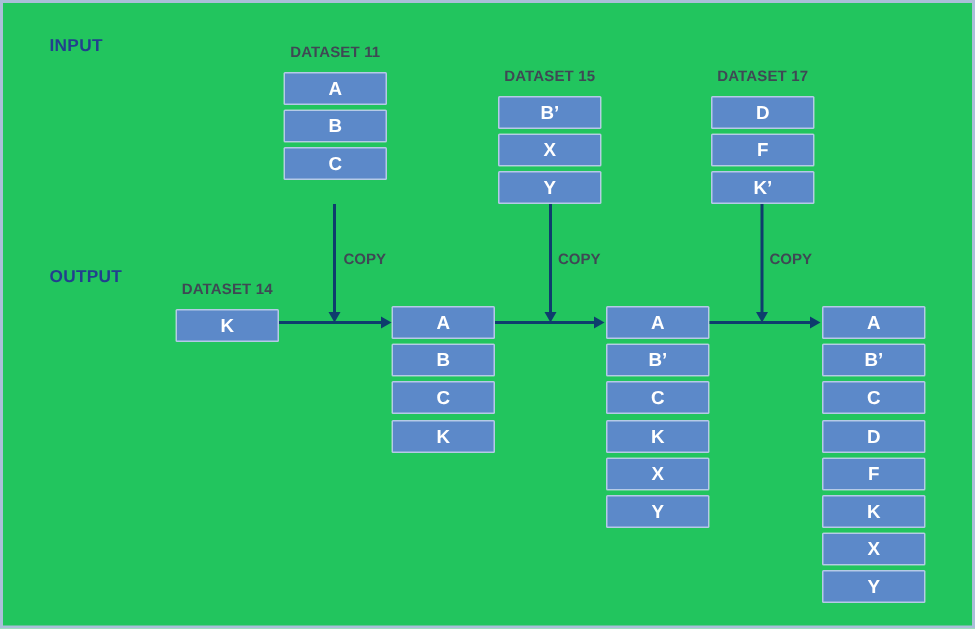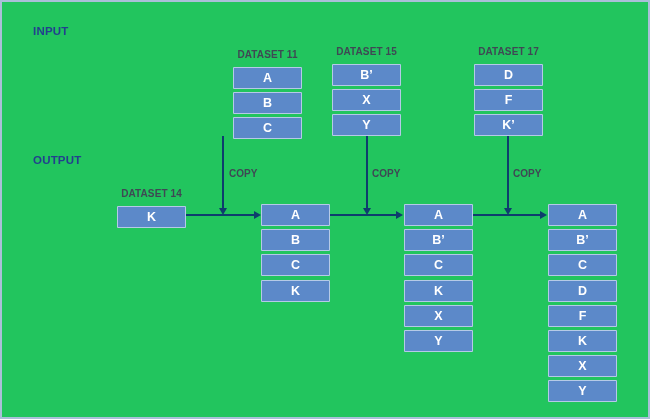--- a/index.html
+++ b/index.html
@@ -12,42 +12,42 @@
     font-family:"Liberation Sans", sans-serif;
     overflow:hidden;
   }
   .sec-label {
     position:absolute; left:31px;
     font-size:11.5px; font-weight:bold;
     color:#223f8e; letter-spacing:.2px;
     line-height:11px; white-space:nowrap;
   }
   #input-label  { top:24px; }
-  #output-label { top:153px; }
+  #output-label { top:178px; }
 
   .stack { position:absolute; width:69px; }
   .stack-title {
     text-align:center; white-space:nowrap;
     font-size:10px; font-weight:bold; color:#3f4854;
     line-height:12px; padding-top:3px; margin-bottom:6px;
     letter-spacing:.1px;
   }
   .boxes { display:flex; flex-direction:column; row-gap:3.2px; }
   .box {
     box-sizing:border-box;
     width:69px; height:22px;
     background:#5c89c9;
     border:1px solid rgba(255,255,255,0.55);
     border-radius:1px;
     color:#ffffff; font-size:12.5px; font-weight:bold;
     text-align:center; line-height:20px;
   }
 
   
-  #in1  { left:187px; top:44px;margin-left:44px; }
+  #in1  { left:187px; top:25px; }
   #in2  { left:330px; top:41px; }
   #in3  { left:472px; top:41px; }
   #seed { left:115px; top:183px; }
   #out1 { left:259px; top:202px; }
   #out2 { left:402px; top:202px; }
   #out3 { left:546px; top:202px; }
 
   .copy-label {
     position:absolute; top:167px;
     font-size:10px; font-weight:bold; color:#3f4854;

